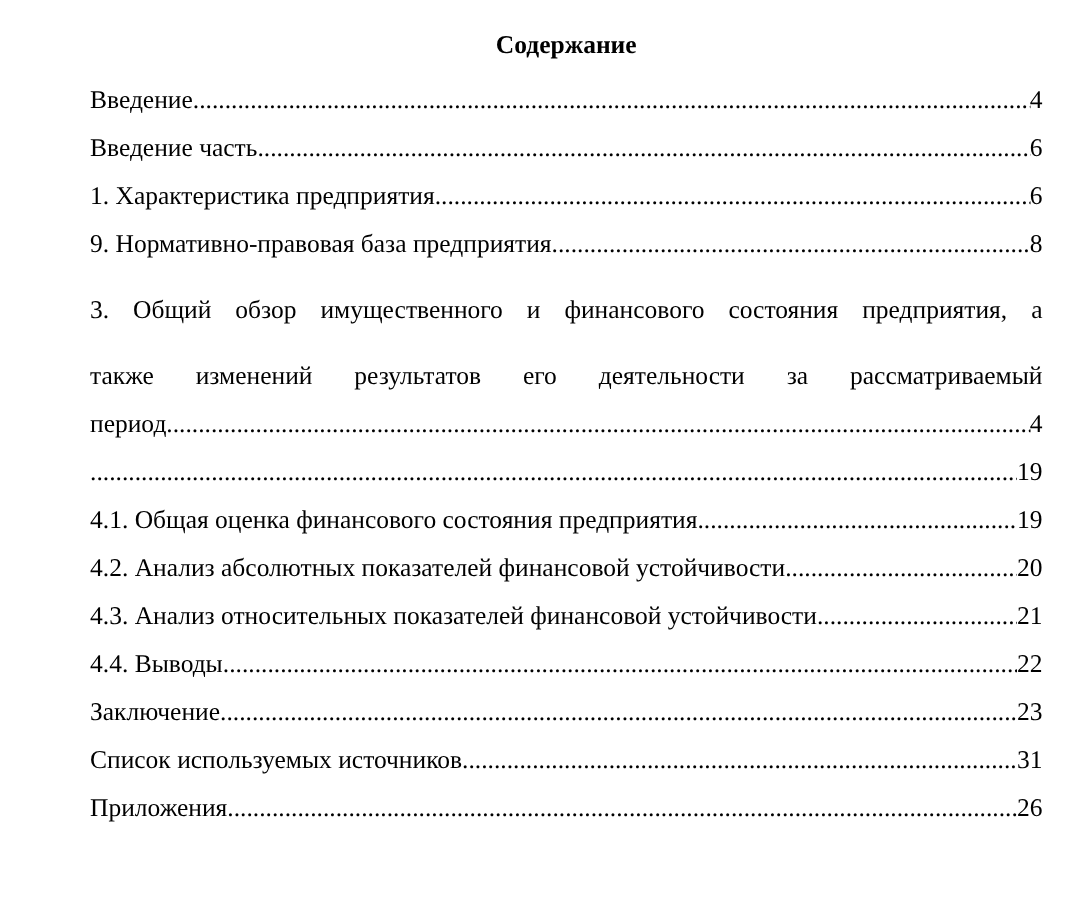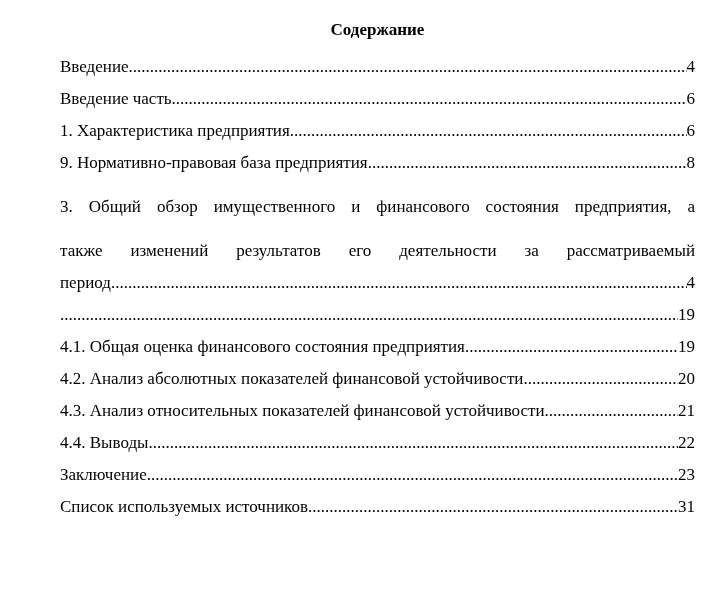--- a/index.html
+++ b/index.html
@@ -136,15 +136,20 @@
       <span class="toc-dots"></span>
       <span class="toc-page">23</span>
     </div>
 
     <div class="toc-row">
       <span class="toc-label">Список используемых источников</span>
       <span class="toc-dots"></span>
       <span class="toc-page">31</span>
     </div>
 
+    <div class="toc-row">
+      <span class="toc-label">Приложения</span>
+      <span class="toc-dots"></span>
+      <span class="toc-page">26</span>
+    </div>
 
   </div>
 </div>
 
 </body></html>

